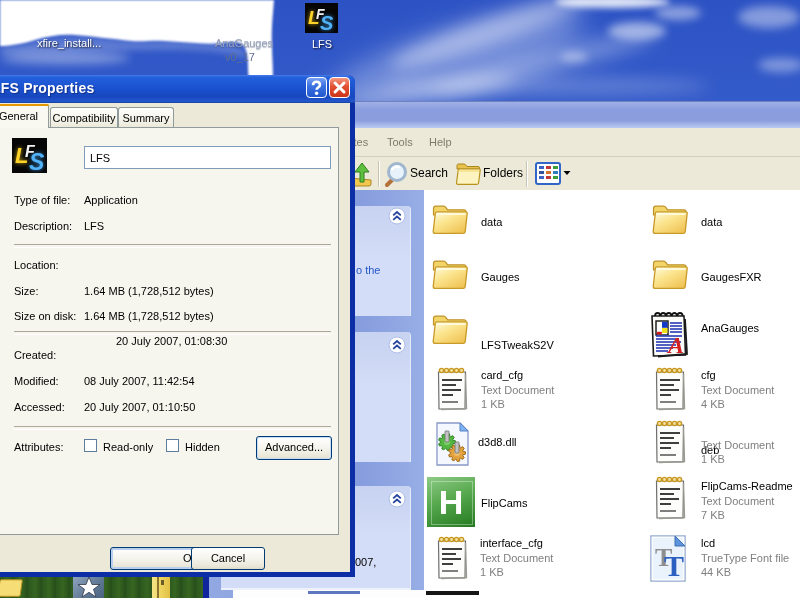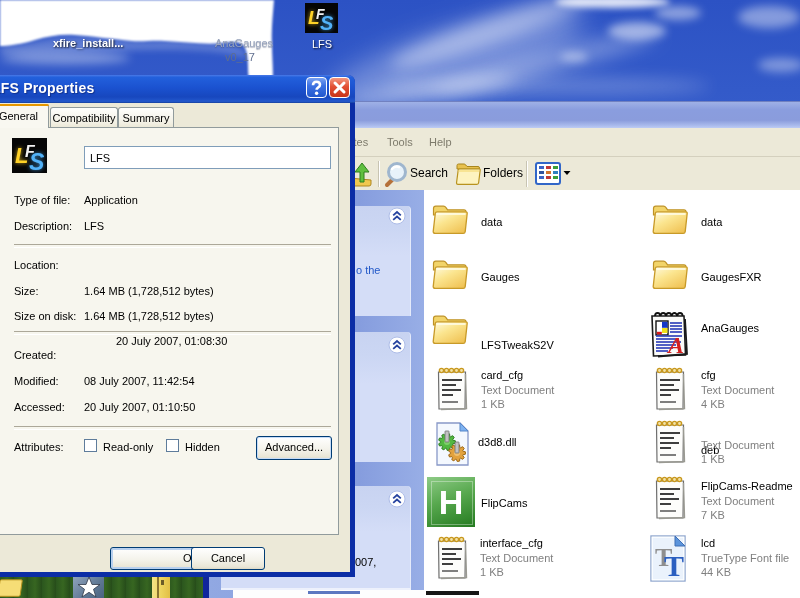--- a/index.html
+++ b/index.html
@@ -34,21 +34,21 @@
   <div class="abs" style="left:430px;top:52px;width:230px;height:22px;background:rgba(255,255,255,.32);border-radius:50%;filter:blur(9px);transform:rotate(-14deg);"></div>
   <div class="abs" style="left:345px;top:82px;width:170px;height:16px;background:rgba(255,255,255,.30);border-radius:50%;filter:blur(8px);transform:rotate(-8deg);"></div>
   <div class="abs" style="left:555px;top:-4px;width:115px;height:12px;background:rgba(255,255,255,.85);border-radius:50%;filter:blur(3px);"></div>
   <div class="abs" style="left:608px;top:22px;width:58px;height:18px;background:rgba(255,255,255,.5);border-radius:50%;filter:blur(4px);"></div>
   <div class="abs" style="left:655px;top:6px;width:46px;height:14px;background:rgba(255,255,255,.45);border-radius:50%;filter:blur(4px);"></div>
   <div class="abs" style="left:738px;top:6px;width:62px;height:22px;background:rgba(255,255,255,.42);border-radius:50%;filter:blur(5px);"></div>
   <div class="abs" style="left:758px;top:58px;width:46px;height:14px;background:rgba(255,255,255,.38);border-radius:50%;filter:blur(5px);"></div>
   <div class="abs" style="left:560px;top:52px;width:28px;height:10px;background:rgba(255,255,255,.4);border-radius:50%;filter:blur(4px);"></div>
   <div class="abs" style="left:380px;top:78px;width:330px;height:16px;background:rgba(255,255,255,.25);border-radius:50%;filter:blur(8px);"></div>
 
-  <div class="whitelabel" style="left:53px;top:37px;font-weight:bold;">xfire_install...</div>
+  <div class="whitelabel" style="left:37px;top:37px;">xfire_install...</div>
   <div class="abs" style="left:215px;top:37px;font-size:11px;color:#97A3BC;white-space:nowrap;text-shadow:0 1px 1px rgba(70,80,110,0.5);">AnaGauges</div>
   <div class="abs" style="left:225px;top:51px;font-size:11px;color:#5F6E8E;white-space:nowrap;">v0_17</div>
 
   <div class="abs" style="left:305px;top:3px;width:33px;height:30px;background:#050505;"></div>
   <svg class="abs" style="left:305px;top:3px;" width="33" height="30" viewBox="0 0 33 30">
     <g font-family="Liberation Sans,sans-serif" font-weight="bold" font-style="italic">
       <text x="3" y="21" font-size="19" fill="#FFD227" style="filter:blur(2px);opacity:.8;">L</text>
       <text x="15" y="27" font-size="20" fill="#44A8F5" style="filter:blur(2px);opacity:.8;">S</text>
       <text x="3" y="21" font-size="19" fill="#FFD227">L</text>
       <text x="11" y="16" font-size="14" fill="#F2F2F2">F</text>

